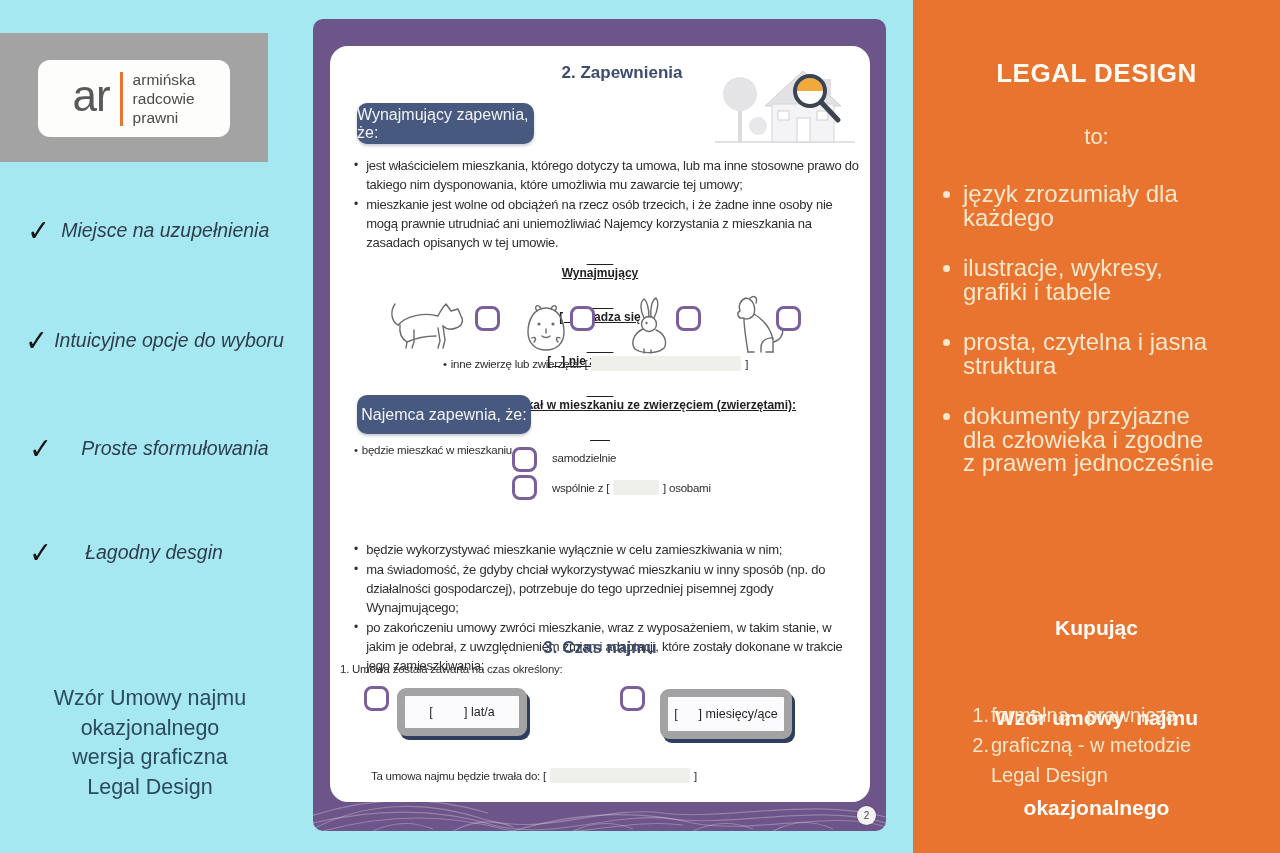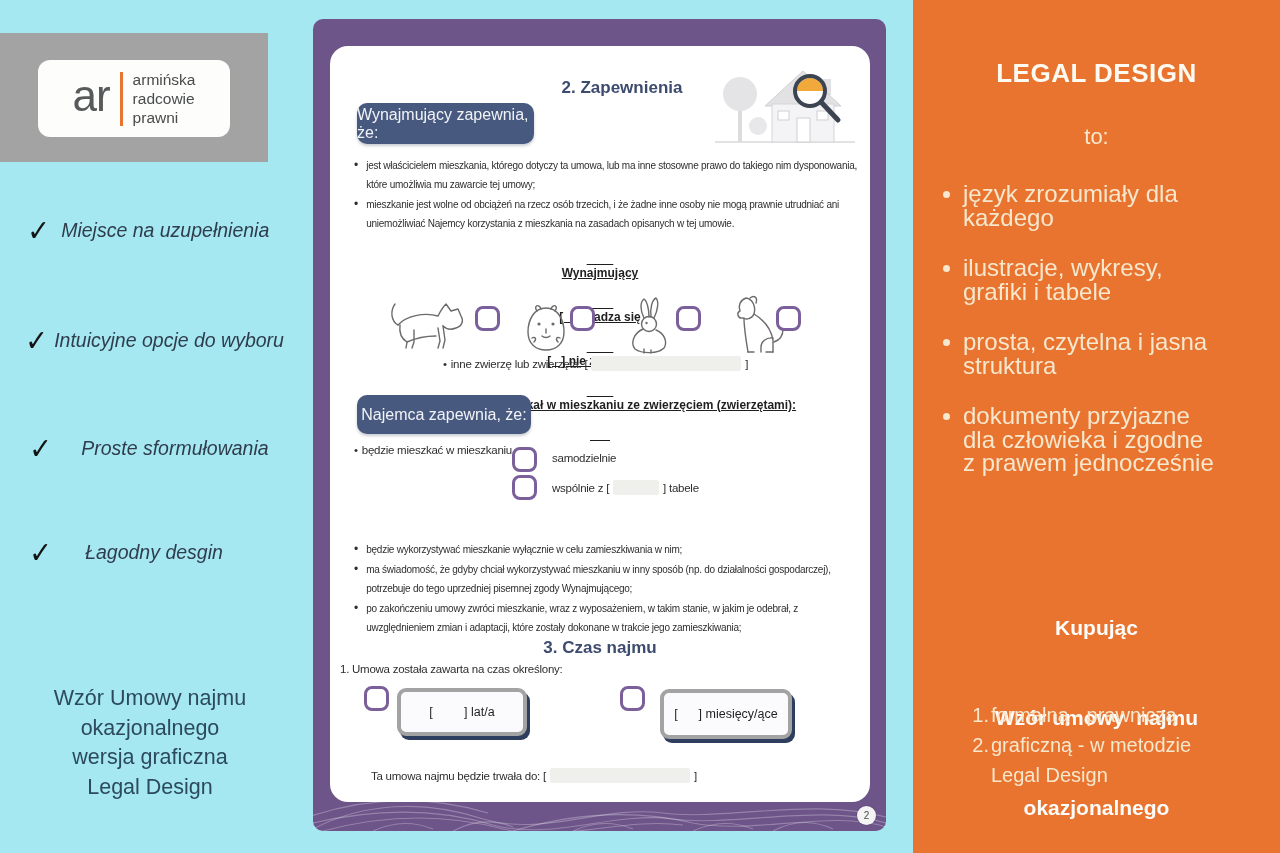--- a/index.html
+++ b/index.html
@@ -23,31 +23,31 @@
   
   .doc-frame { position:absolute; left:313px; top:19px; width:573px; height:812px; background:#6d5489; border-radius:10px; }
   .leaf-pattern { position:absolute; left:0; bottom:0; width:573px; height:36px; }
   .doc-page { position:absolute; left:17px; top:27px; width:540px; height:756px; background:#ffffff; border-radius:18px; }
   .doc-title { position:absolute; left:0; width:100%; text-align:center; font-weight:bold; font-size:17px; color:#3d4b6e; }
   .illustration { position:absolute; right:10px; top:8px; }
   .navy-btn { position:absolute; background:#47597f; border-radius:10px; color:#f2f3f7; font-size:16px; display:flex; align-items:center; justify-content:center; box-shadow:0 2px 3px rgba(40,50,80,.25); }
   .dbullets { position:absolute; }
   .dbullet { display:flex; gap:8px; margin-bottom:1px; }
   .dbullet .dot { font-size:12px; color:#2e2e2e; line-height:19px; }
-  .dtext { font-size:10px; letter-spacing:-0.25px; line-height:19px; color:#2e2e2e; }
+  .dtext { font-size:13px; letter-spacing:-0.25px; line-height:19px; color:#2e2e2e; }
   .consent { position:absolute; left:0; width:100%; text-align:center; font-weight:bold; font-size:12px; line-height:14.5px; color:#1f1f1f; white-space:pre-wrap;text-decoration:underline; }
   .consent div { margin-bottom:0.5px; }
   .animals-row { position:absolute; left:0; top:250px; width:540px; height:62px; }
   .animals-row > * { position:absolute; }
   .pcheck { width:25px; height:25px; border:3px solid #7b5f9b; border-radius:8px; background:#fff; }
   .inline-line { position:absolute; font-size:11.5px; letter-spacing:-0.25px; color:#2e2e2e; display:flex; align-items:center; gap:4px; }
   .gray-slot { display:inline-block; height:15px; background:#efefec; border-radius:2px; }
   .note-par { position:absolute; font-size:11.5px; letter-spacing:-0.25px; line-height:19px; color:#2e2e2e; }
   .time-row { position:absolute; }
-  .navy-box { position:absolute; border:4px solid #a3a3a3; border-radius:9px; background:#fbfbfd; box-shadow:3px 4px 0 #2e3e5e; display:flex; align-items:center; justify-content:center; font-size:12.5px; color:#1f1f1f; white-space:pre-wrap; }
+  .navy-box { position:absolute; border:8px solid #a3a3a3; border-radius:9px; background:#fbfbfd; box-shadow:3px 4px 0 #2e3e5e; display:flex; align-items:center; justify-content:center; font-size:12.5px; color:#1f1f1f; white-space:pre-wrap; }
   .page-num { position:absolute; width:19px; height:19px; border-radius:50%; background:#f4f4f4; color:#4a4a4a; font-size:10px; display:flex; align-items:center; justify-content:center; box-shadow:0 0 0 1px rgba(0,0,0,.08); }
 
   
   .right-panel { position:absolute; left:913px; top:0; width:367px; height:853px; background:#e87430; }
   .rp-title { position:absolute; left:0; top:58px; width:100%; text-align:center; font-weight:bold; font-size:26px; letter-spacing:0.5px; color:#fdfaf2; }
   .rp-sub { position:absolute; left:0; top:124px; width:100%; text-align:center; font-size:22px; color:#f6e7cd; }
   .rp-bullets { position:absolute; left:30px; top:182px; width:276px; list-style:none; }
   .rp-bullets li { display:flex; gap:13px; margin-bottom:27px; }
   .rp-dot { flex:0 0 auto; width:7px; height:7px; border-radius:50%; background:#f6e7cd; margin-top:9px; }
   .rp-bullet-text { font-size:24px; line-height:23.5px; color:#f6e7cd; max-width:252px; }
@@ -109,21 +109,21 @@
         <path d="M0 28 C60 14 120 12 180 30 C240 46 300 16 360 24 C420 32 510 8 573 28"></path>
         <path d="M10 36 C70 20 130 18 190 34 C250 48 310 22 370 30"></path>
         <path d="M-5 22 C55 2 115 0 175 18"></path>
         <path d="M200 36 C260 18 320 14 380 28 C440 40 520 14 573 32"></path>
         <path d="M60 36 Q90 22 120 34 M140 36 Q170 20 200 32 M260 36 Q290 22 320 34 M380 36 Q410 22 440 34 M460 36 Q490 20 520 34"></path>
       </g>
     </svg>
 
     <div class="doc-page">
 
-      <div class="doc-title" style="top:32px;padding-left:44px;">2. Zapewnienia</div>
+      <div class="doc-title" style="top:17px;padding-left:44px;">2. Zapewnienia</div>
 
       <svg class="illustration" width="150" height="95" viewBox="0 0 150 95">
         <line x1="5" y1="88" x2="145" y2="88" stroke="#d8d8d8" stroke-width="1.5"></line>
         <rect x="28" y="52" width="4" height="36" fill="#dcdcde"></rect>
         <circle cx="30" cy="40" r="17" fill="#e4e4e6"></circle>
         <circle cx="48" cy="72" r="9" fill="#e8e8ea"></circle>
         <rect x="113" y="25" width="8" height="16" fill="#e0e0e3"></rect>
         <polygon points="55,52 93,17 131,52" fill="#e2e2e5" stroke="#d0d0d3"></polygon>
         <rect x="62" y="50" width="62" height="38" fill="#f4f4f6" stroke="#d5d5d8"></rect>
         <rect x="87" y="64" width="13" height="24" fill="#ffffff" stroke="#cfcfd2"></rect>
@@ -214,21 +214,21 @@
         <span style="font-weight:400;">będzie mieszkać w mieszkaniu</span>
       </div>
       <span class="pcheck" style="position:absolute; left:182px; top:401px;"></span>
       <div class="inline-line" style="left:222px; top:406px;">
         <span>samodzielnie</span>
       </div>
       <span class="pcheck" style="position:absolute; left:182px; top:429px;"></span>
       <div class="inline-line" style="left:222px; top:434px;">
         <span>wspólnie z [</span>
         <span class="gray-slot" style="width:46px;"></span>
-        <span>] tabele</span>
+        <span>] osobami</span>
       </div>
 
 
       <div class="dbullets" style="left:24px; top:494px; width:506px;">
         <div class="dbullet">
           <span class="dot">•</span>
           <span class="dtext">będzie wykorzystywać mieszkanie wyłącznie w celu zamieszkiwania w nim;</span>
         </div>
         <div class="dbullet">
           <span class="dot">•</span>

